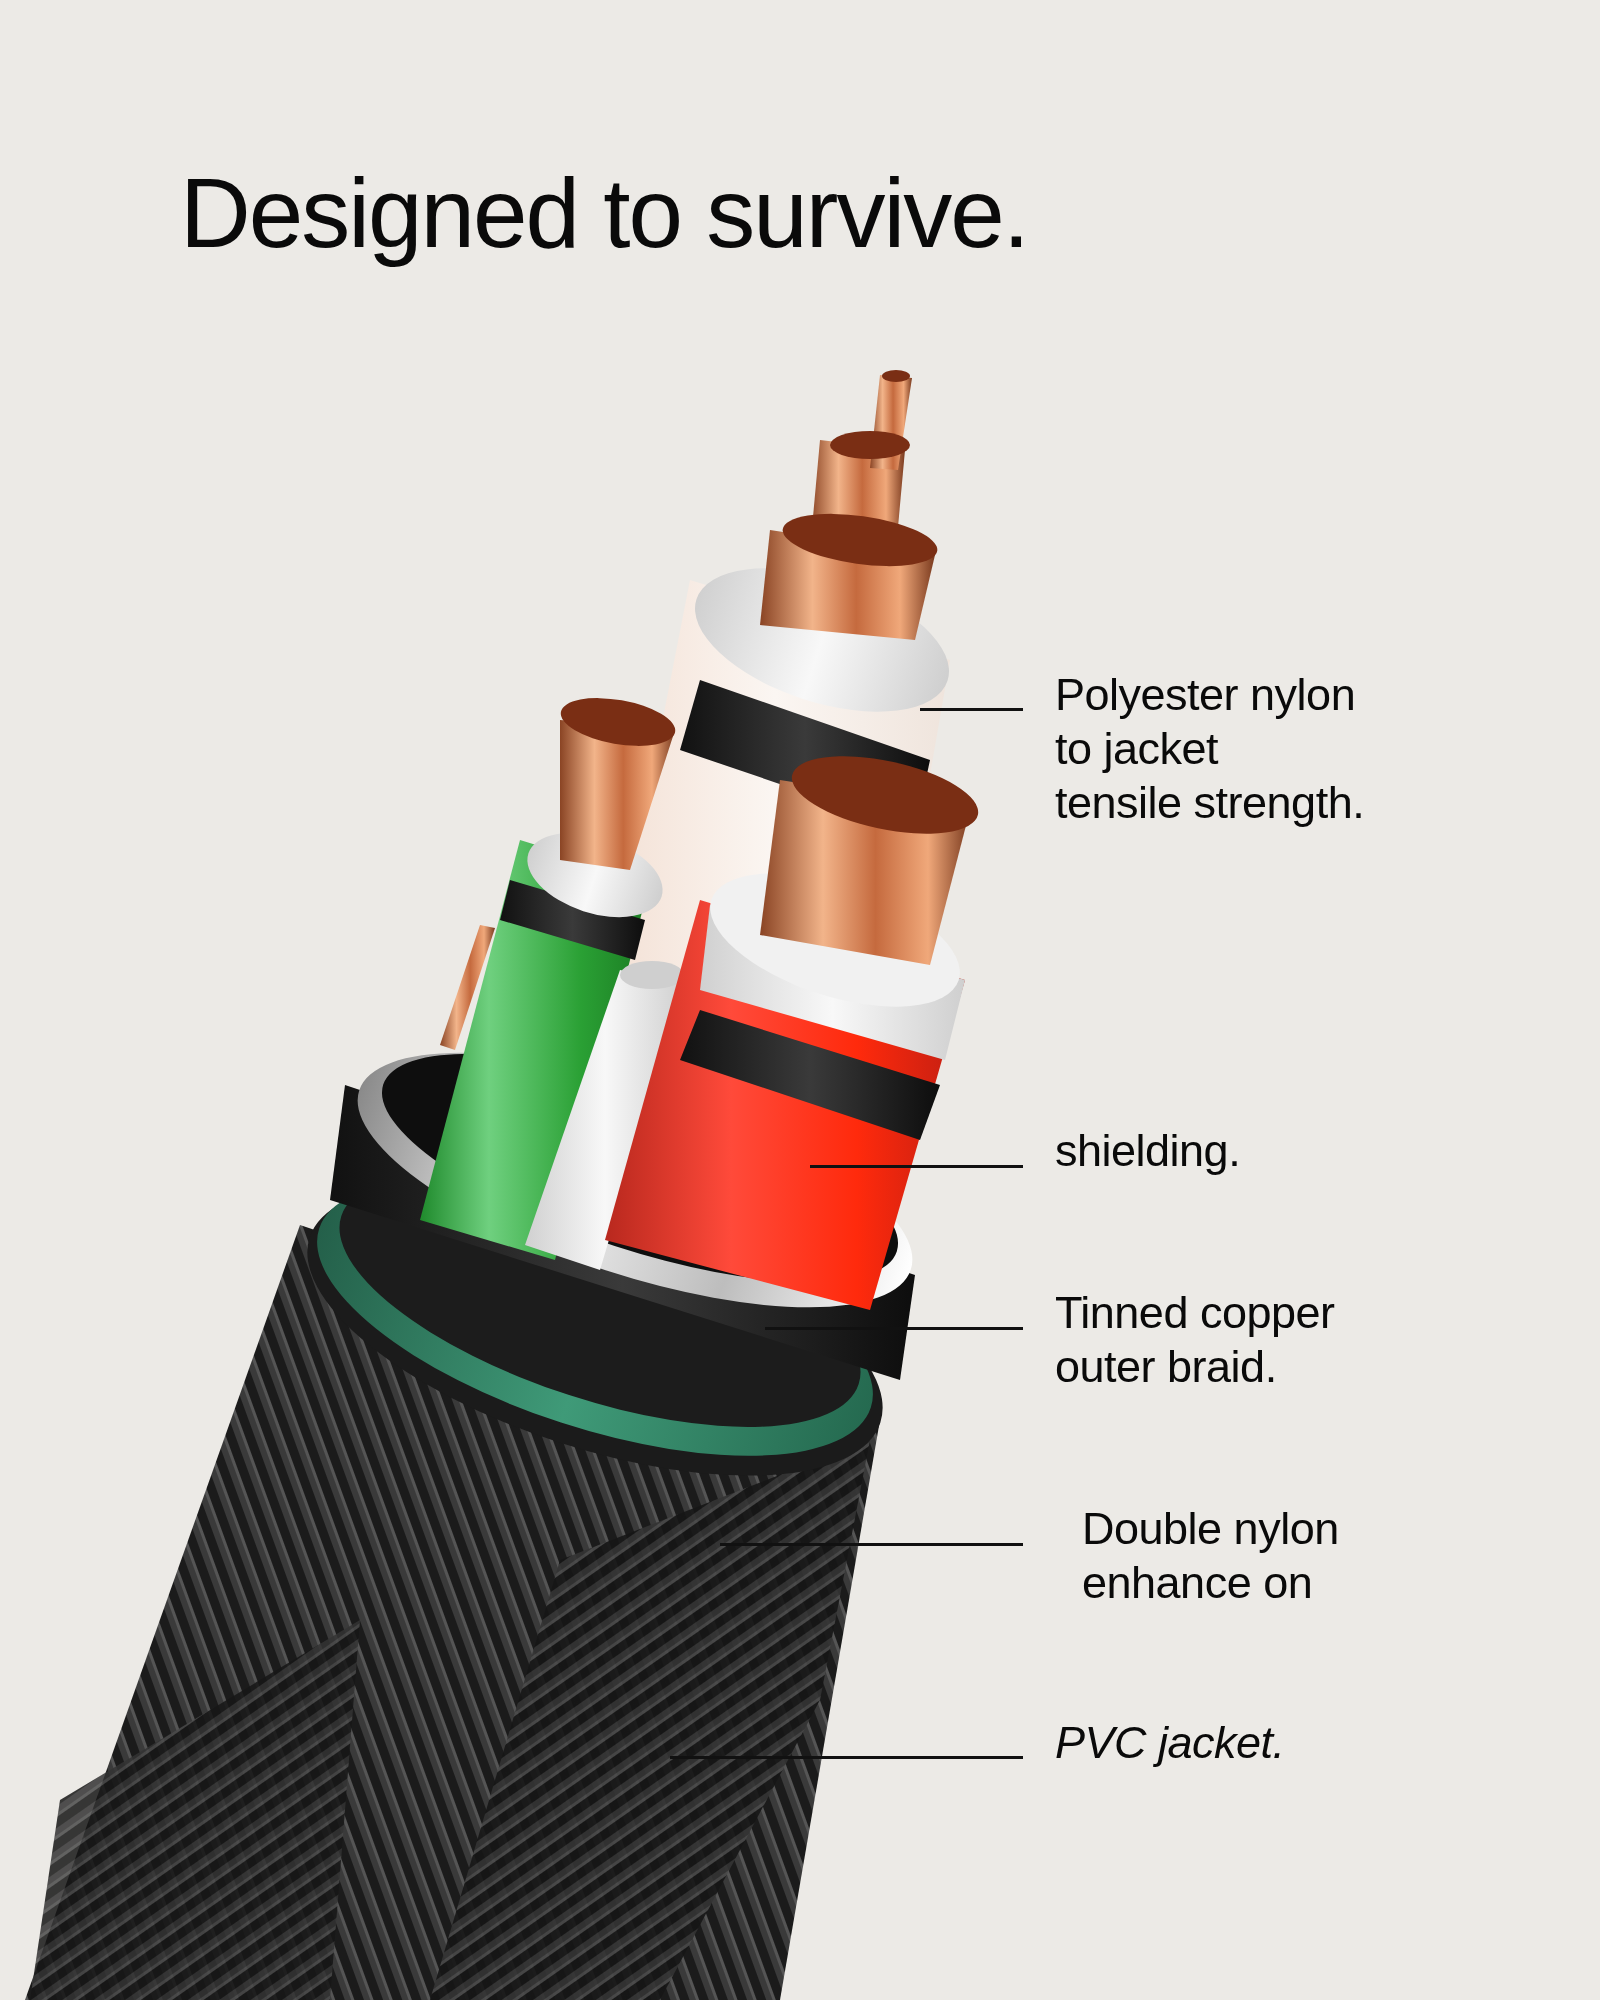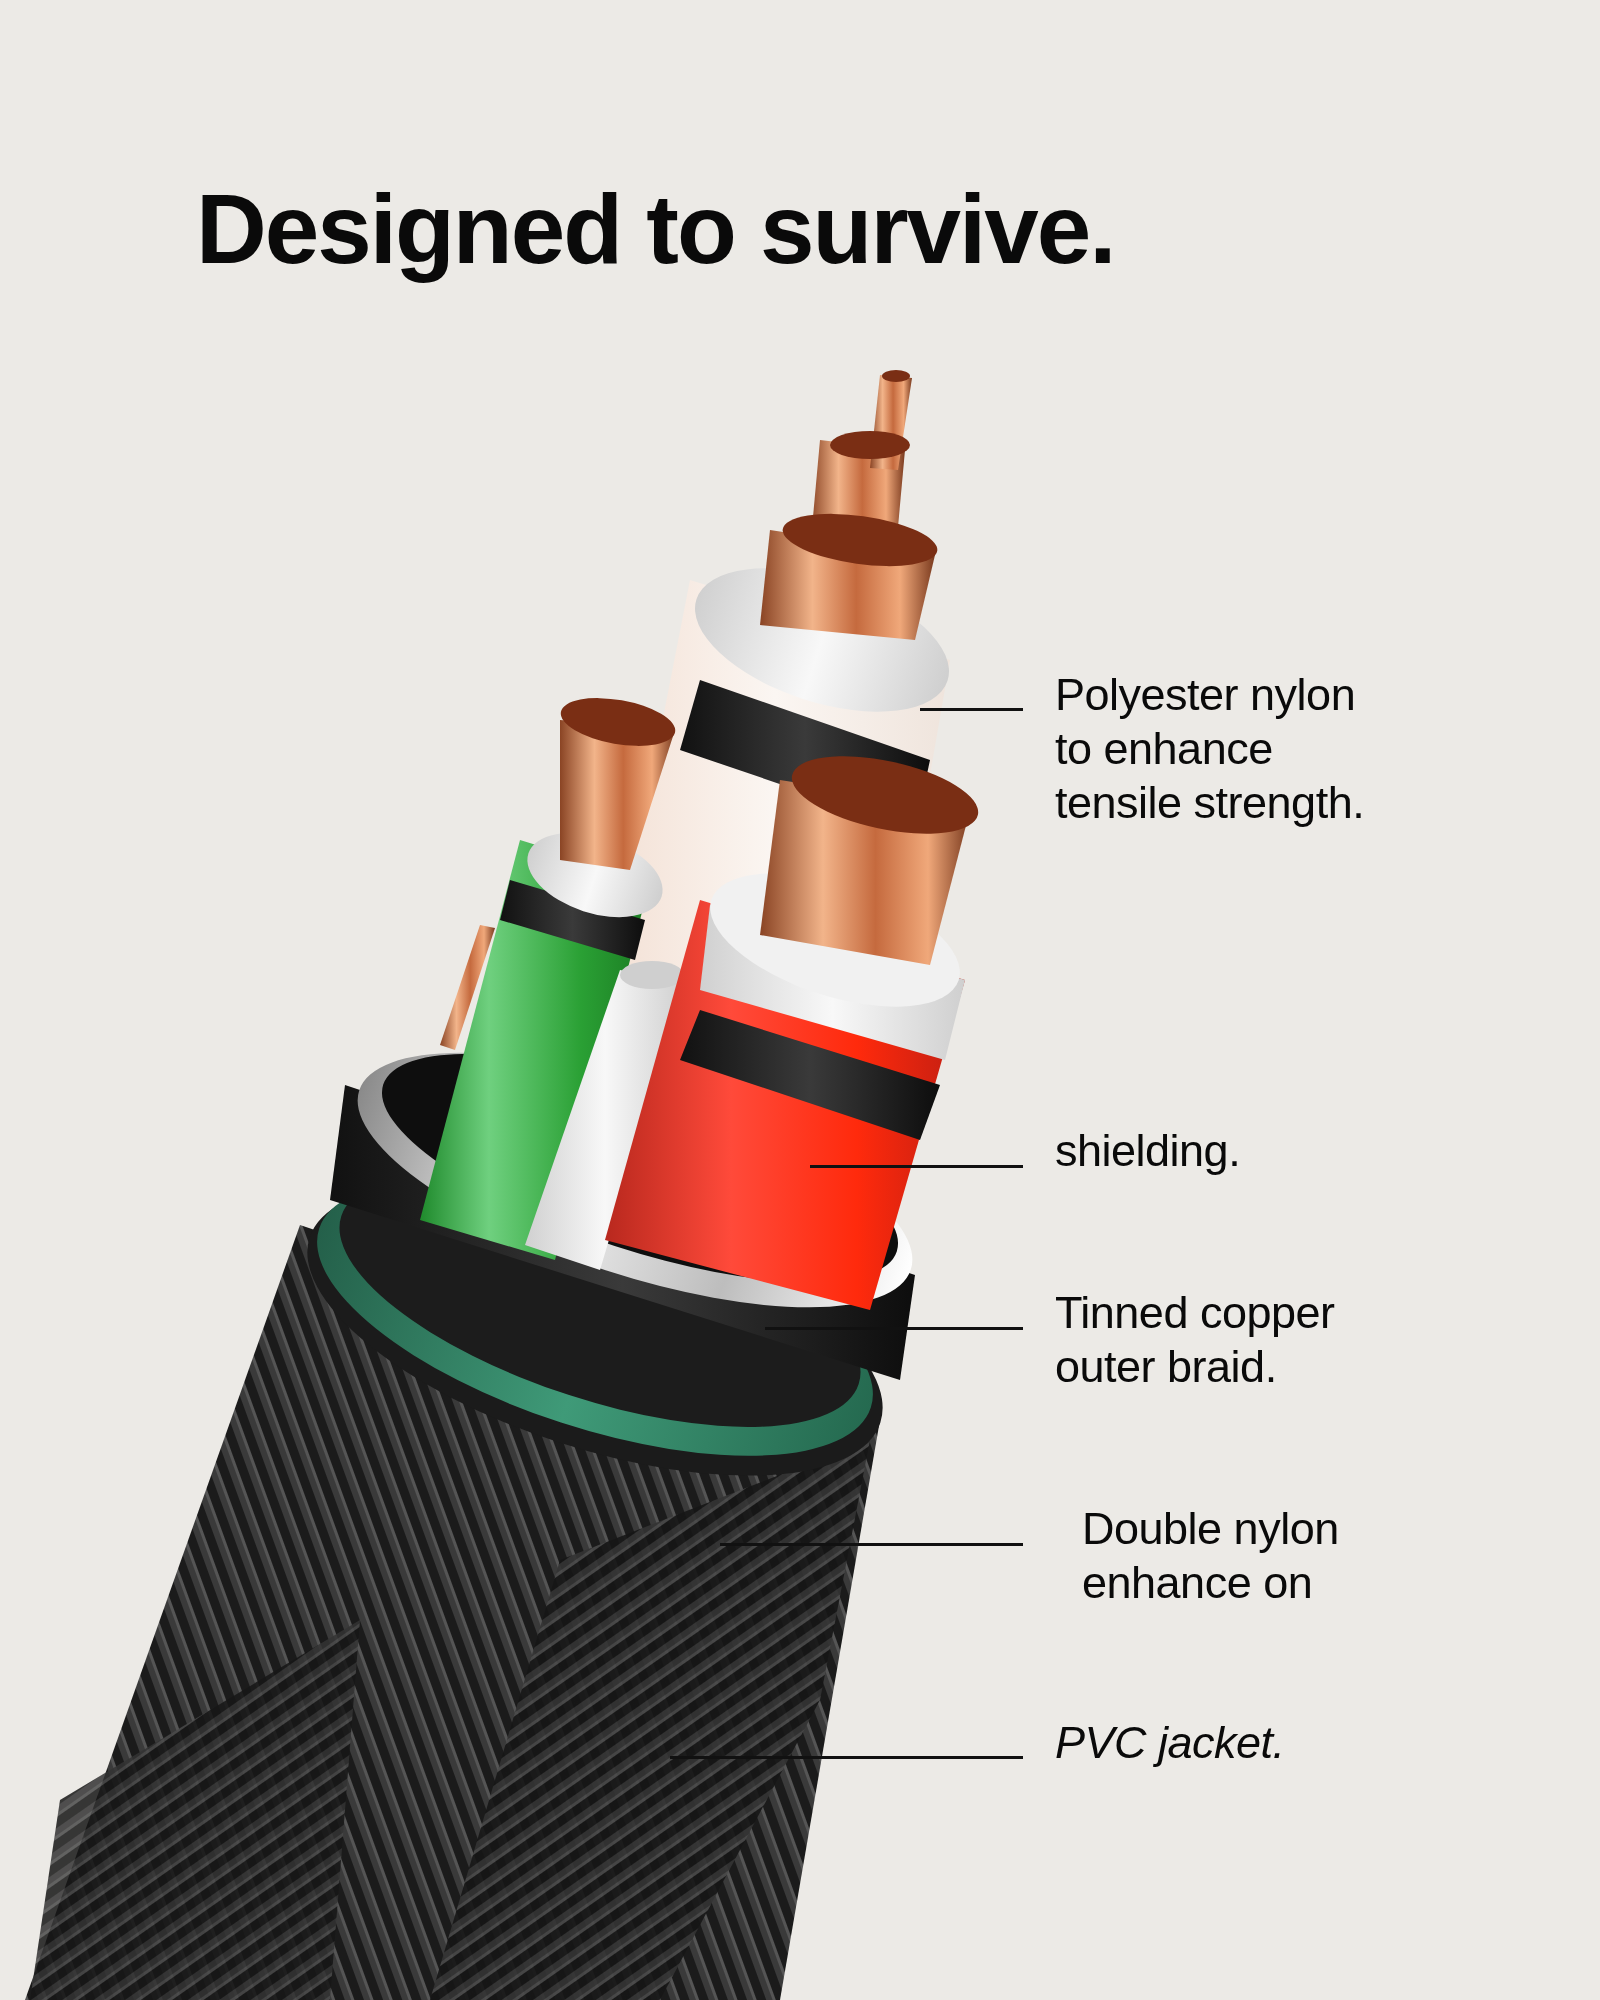--- a/index.html
+++ b/index.html
@@ -4,22 +4,22 @@
 <style>
   html, body { margin:0; padding:0; }
   body {
     width:1600px; height:2000px; overflow:hidden;
     background:#ECEAE6;
     font-family:"Liberation Sans", sans-serif;
     position:relative;
   }
   .title {
     position:absolute; left:180px; top:160px;
-    font-size:98px; font-weight:700; letter-spacing:-2px;
-    color:#0a0a0a; margin:16px; line-height:1.1;
+    font-size:98px; font-weight:400; letter-spacing:-2px;
+    color:#0a0a0a; margin:0; line-height:1.1;
   }
   .illus { position:absolute; left:0; top:0; width:1600px; height:2000px; }
   .label {
     position:absolute; left:1055px;
     font-size:45px; line-height:54px; color:#0a0a0a;
     letter-spacing:-0.5px;
   }
   .label span { display:block; }
   .leader { position:absolute; height:3px; background:#111; }
 </style>
@@ -137,21 +137,21 @@
 </svg>
 
 <div class="leader" style="left:920px; top:708px; width:103px;"></div>
 <div class="leader" style="left:810px; top:1165px; width:213px;"></div>
 <div class="leader" style="left:765px; top:1327px; width:258px;"></div>
 <div class="leader" style="left:720px; top:1543px; width:303px;"></div>
 <div class="leader" style="left:670px; top:1756px; width:353px;"></div>
 
 <div class="label" style="top:668px;">
   <span>Polyester nylon</span>
-  <span>to enhance</span>
+  <span>to jacket</span>
   <span>tensile strength.</span>
 </div>
 
 <div class="label" style="top:1124px;">
   <span>shielding.</span>
 </div>
 
 <div class="label" style="top:1286px;">
   <span>Tinned copper</span>
   <span>outer braid.</span>

